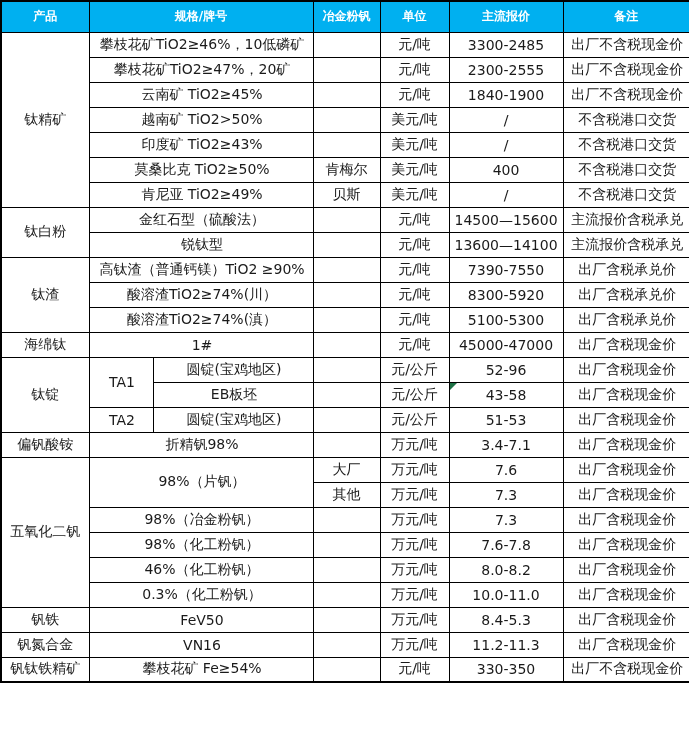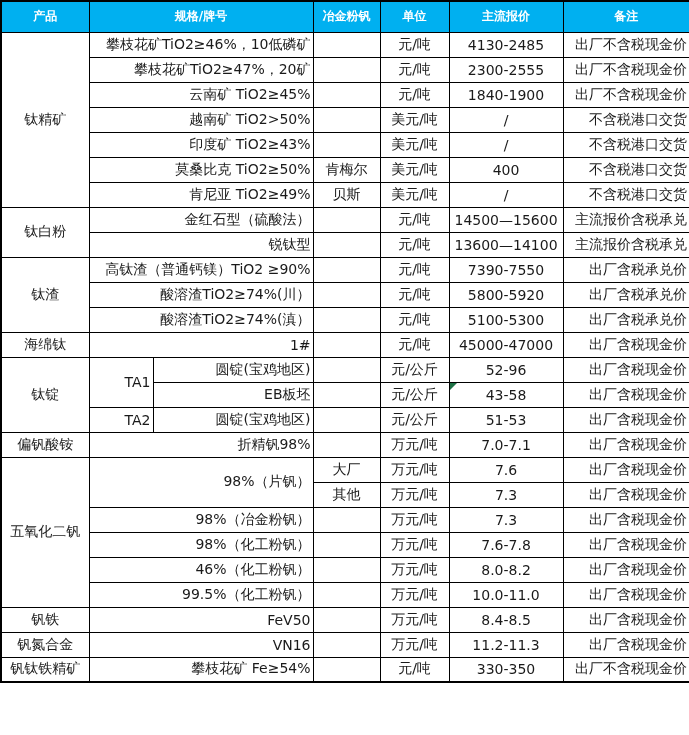--- a/index.html
+++ b/index.html
@@ -29,21 +29,21 @@
   .price-table th {
     background: #00b0f0;
     color: #ffffff;
     font-weight: bold;
     font-size: 12px;
     height: 31px;
     text-align: center;
   }
   .price-table td { height: 25px; }
   .c { text-align: center; }
-  .l { text-align: right; padding-left: 4px !important; }
+  .l { text-align: center; padding-left: 4px !important; }
   .shrink13 { font-size: 13px; }
   .shrink12 { font-size: 12px; }
   .marker-cell { position: relative; }
   .corner-marker {
     position: absolute;
     top: 0;
     left: 0;
     width: 0;
     height: 0;
     border-top: 7px solid #1e7145;
@@ -72,21 +72,21 @@
       <th>主流报价</th>
       <th>备注</th>
     </tr>
   </thead>
   <tbody>
     <tr>
       <td rowspan="7" class="c">钛精矿</td>
       <td colspan="2" class="l shrink13">攀枝花矿TiO2≥46%，10低磷矿</td>
       <td class="c"></td>
       <td class="c">元/吨</td>
-      <td class="c">4130-2485</td>
+      <td class="c">3300-2485</td>
       <td class="l">出厂不含税现金价</td>
     </tr>
     <tr>
       <td colspan="2" class="l">攀枝花矿TiO2≥47%，20矿</td>
       <td class="c"></td>
       <td class="c">元/吨</td>
       <td class="c">2300-2555</td>
       <td class="l">出厂不含税现金价</td>
     </tr>
     <tr>
@@ -144,21 +144,21 @@
       <td colspan="2" class="l shrink12">高钛渣（普通钙镁）TiO2 ≥90%</td>
       <td class="c"></td>
       <td class="c">元/吨</td>
       <td class="c">7390-7550</td>
       <td class="l">出厂含税承兑价</td>
     </tr>
     <tr>
       <td colspan="2" class="l">酸溶渣TiO2≥74%(川）</td>
       <td class="c"></td>
       <td class="c">元/吨</td>
-      <td class="c">5800-5920</td>
+      <td class="c">8300-5920</td>
       <td class="l">出厂含税承兑价</td>
     </tr>
     <tr>
       <td colspan="2" class="l">酸溶渣TiO2≥74%(滇）</td>
       <td class="c"></td>
       <td class="c">元/吨</td>
       <td class="c">5100-5300</td>
       <td class="l">出厂含税承兑价</td>
     </tr>
     <tr>
@@ -194,21 +194,21 @@
       <td class="c"></td>
       <td class="c">元/公斤</td>
       <td class="c">51-53</td>
       <td class="l">出厂含税现金价</td>
     </tr>
     <tr>
       <td class="c">偏钒酸铵</td>
       <td colspan="2" class="l">折精钒98%</td>
       <td class="c"></td>
       <td class="c">万元/吨</td>
-      <td class="c">7.0-7.1</td>
+      <td class="c">3.4-7.1</td>
       <td class="l">出厂含税现金价</td>
     </tr>
     <tr>
       <td rowspan="6" class="c">五氧化二钒</td>
       <td rowspan="2" colspan="2" class="l">98%（片钒）</td>
       <td class="c">大厂</td>
       <td class="c">万元/吨</td>
       <td class="c">7.6</td>
       <td class="l">出厂含税现金价</td>
     </tr>
@@ -233,32 +233,32 @@
       <td class="l">出厂含税现金价</td>
     </tr>
     <tr>
       <td colspan="2" class="l">46%（化工粉钒）</td>
       <td class="c"></td>
       <td class="c">万元/吨</td>
       <td class="c">8.0-8.2</td>
       <td class="l">出厂含税现金价</td>
     </tr>
     <tr>
-      <td colspan="2" class="l">99.5%（化工粉钒）</td>
+      <td colspan="2" class="l">0.3%（化工粉钒）</td>
       <td class="c"></td>
       <td class="c">万元/吨</td>
       <td class="c">10.0-11.0</td>
       <td class="l">出厂含税现金价</td>
     </tr>
     <tr>
       <td class="c">钒铁</td>
       <td colspan="2" class="l">FeV50</td>
       <td class="c"></td>
       <td class="c">万元/吨</td>
-      <td class="c">8.4-8.5</td>
+      <td class="c">8.4-5.3</td>
       <td class="l">出厂含税现金价</td>
     </tr>
     <tr>
       <td class="c">钒氮合金</td>
       <td colspan="2" class="l">VN16</td>
       <td class="c"></td>
       <td class="c">万元/吨</td>
       <td class="c">11.2-11.3</td>
       <td class="l">出厂含税现金价</td>
     </tr>

